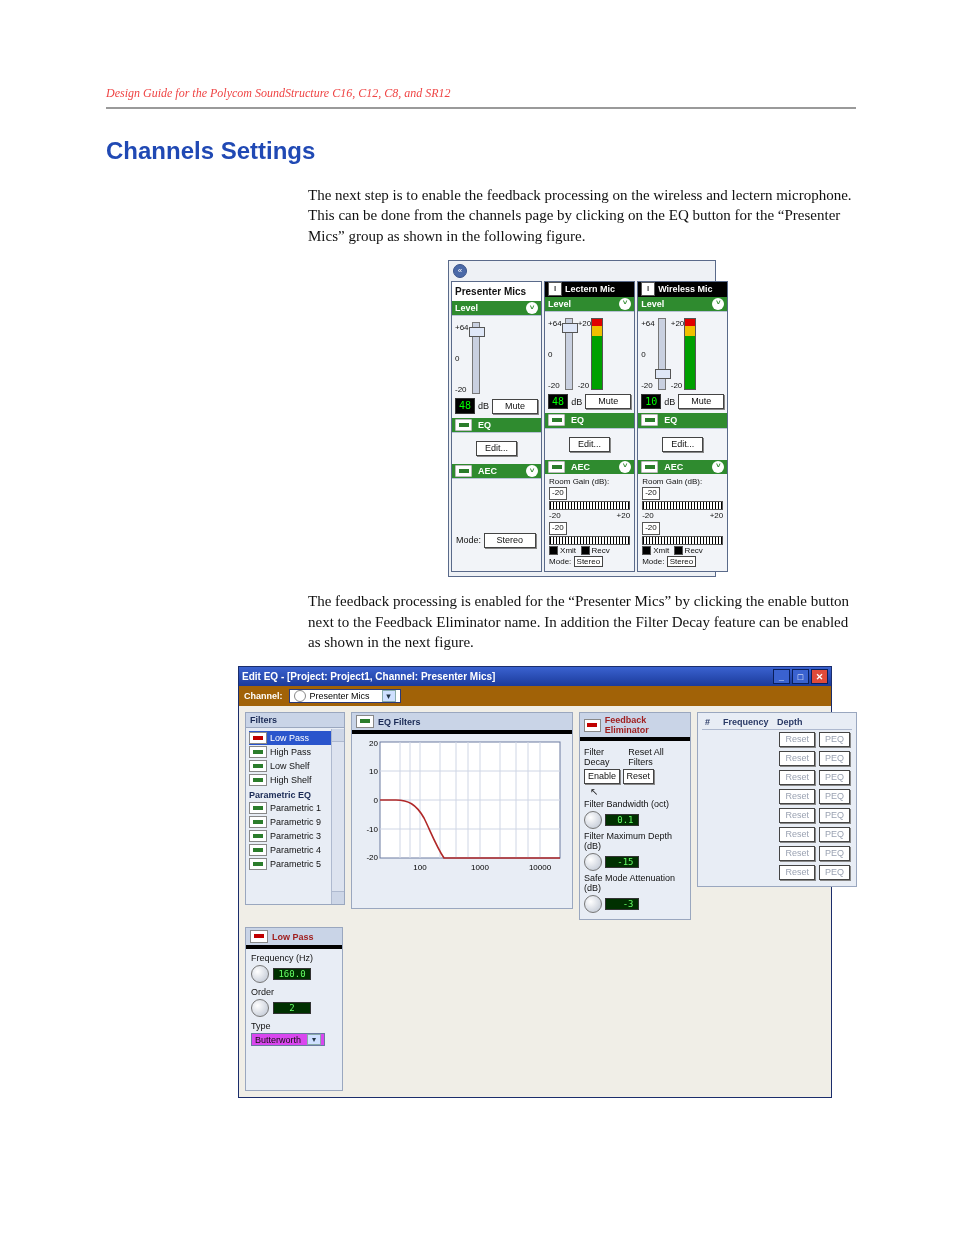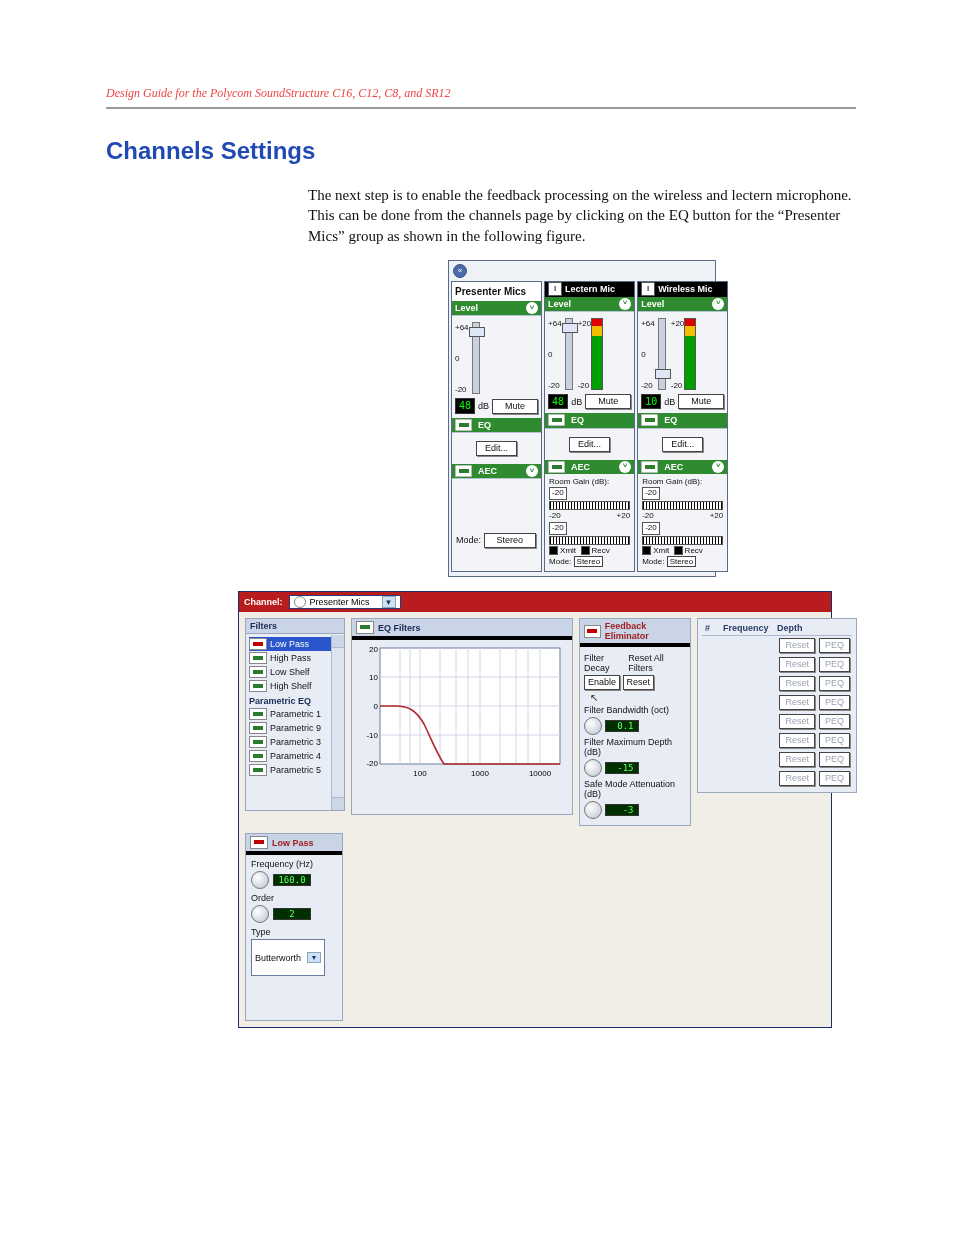--- a/index.html
+++ b/index.html
@@ -147,21 +147,21 @@
     padding:2px 3px;
   }
   .dlg .titlebar .tbtns { display:flex; gap:2px; }
   .dlg .titlebar .tb {
     width:15px; height:13px; border:1px solid #0a1f5a;
     display:flex; align-items:center; justify-content:center;
     font-size:9px; color:#fff; background:#3a62d0;
   }
   .dlg .titlebar .tb.close { background:#e04b3a; }
   .chanbar {
-    background:#b91c1c; color:#fff; padding:3px 5px; display:flex; align-items:center; gap:6px;
+    background:#a16207; color:#fff; padding:3px 5px; display:flex; align-items:center; gap:6px;
   }
   .chanbar .sel {
     background:#fff; color:#000; border:1px solid #2a3a7a; padding:0 4px 0 4px; display:flex; align-items:center; gap:4px;
   }
   .chanbar .sel .sarrow { color:#234; background:#cfe0ff; border:1px solid #8aa; width:12px; text-align:center; margin-left:8px}
   .dlgbody {
     display:flex; padding:6px; gap:6px; align-items:flex-start;
     background:#f0eee7;
   }
   .panel {
@@ -224,21 +224,21 @@
   .peqtable .row .btn { padding:0 5px; color:#9aa2b2; }
 
   .lowpassbox {
     width:96px; position:relative; margin-top:6px;
     border:1px solid #9aa7bf;
   }
   .lowpassbox .phdr { color:#a02020; }
   .lowpassbox .phdr .tog2 > span { background:#c00000; }
   .lowpassbox .lpbody { padding:4px 5px; background:#e8edf5;}
   .lowpassbox .dark { background:#003000; color:#6f6; border:1px solid #333; padding:0 4px; font-family:monospace; display:inline-block; min-width:28px; text-align:center;}
-  .lowpassbox .sel { border:1px solid #6a7aa0; background:#ffffff; padding:12px 3px; display:inline-flex; align-items:center; gap:6px;}
+  .lowpassbox .sel { border:1px solid #6a7aa0; background:#d946ef; padding:0 3px; display:inline-flex; align-items:center; gap:6px;}
   .lowpassbox .sarrow { color:#234; background:#cfe0ff; border:1px solid #8aa; width:12px; text-align:center; font-size:8px;}
 </style>
 </head>
 <body>
 
 <div class="page">
   <div class="running-head">Design Guide for the Polycom SoundStructure C16, C12, C8, and SR12</div>
   <div class="rule"></div>
 
   <h1 class="section-title">Channels Settings</h1>
@@ -428,23 +428,32 @@
               </div>
             <div><span class="gv">-20</span></div>
             <div class="gainbar"></div>
             <div><span class="led"></span><span>Xmit</span>&nbsp;&nbsp;<span class="led"></span><span>Recv</span></div>
             <div><span>Mode:</span> <span class="modeval">Stereo</span></div>
           </div>
         </div>
       </div>
     </div>
 
+    <p>The feedback processing is enabled for the “Presenter Mics” by clicking the enable button next to the Feedback Eliminator name. In addition the Filter Decay feature can be enabled as shown in the next figure.</p>
   </div>
 
   <div class="dlg">
+    <div class="titlebar">
+      <span>Edit EQ - [Project: Project1, Channel: Presenter Mics]</span>
+      <div class="tbtns">
+        <div class="tb">_</div>
+        <div class="tb">□</div>
+        <div class="tb close">✕</div>
+      </div>
+    </div>
     <div class="chanbar">
       <b>Channel:</b>
       <span class="sel">
         <span style="width:10px;height:10px;border:1px solid #888;border-radius:50%;display:inline-block"></span>
         <span>Presenter Mics</span>
         <span class="sarrow">▾</span>
       </span>
     </div>
     <div class="dlgbody">
       <div style="display:flex;flex-direction:column;gap:16px">

